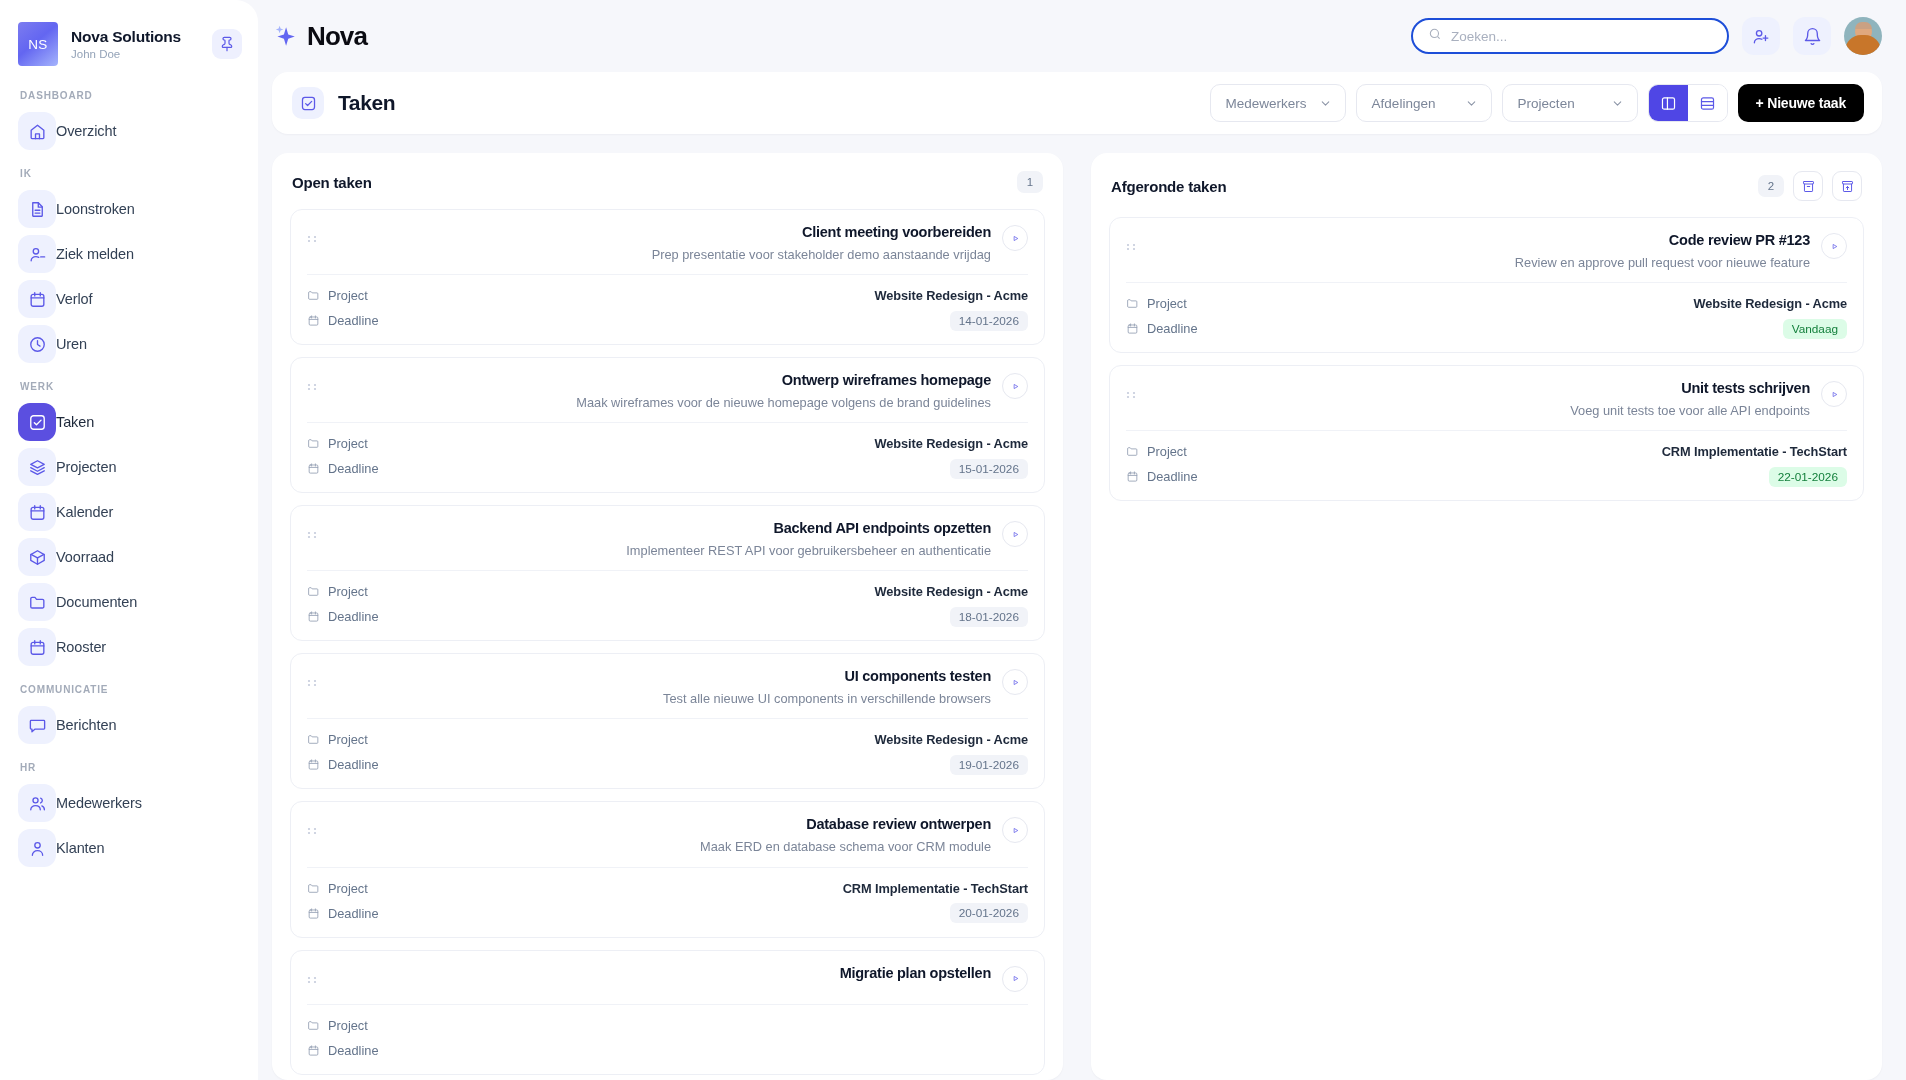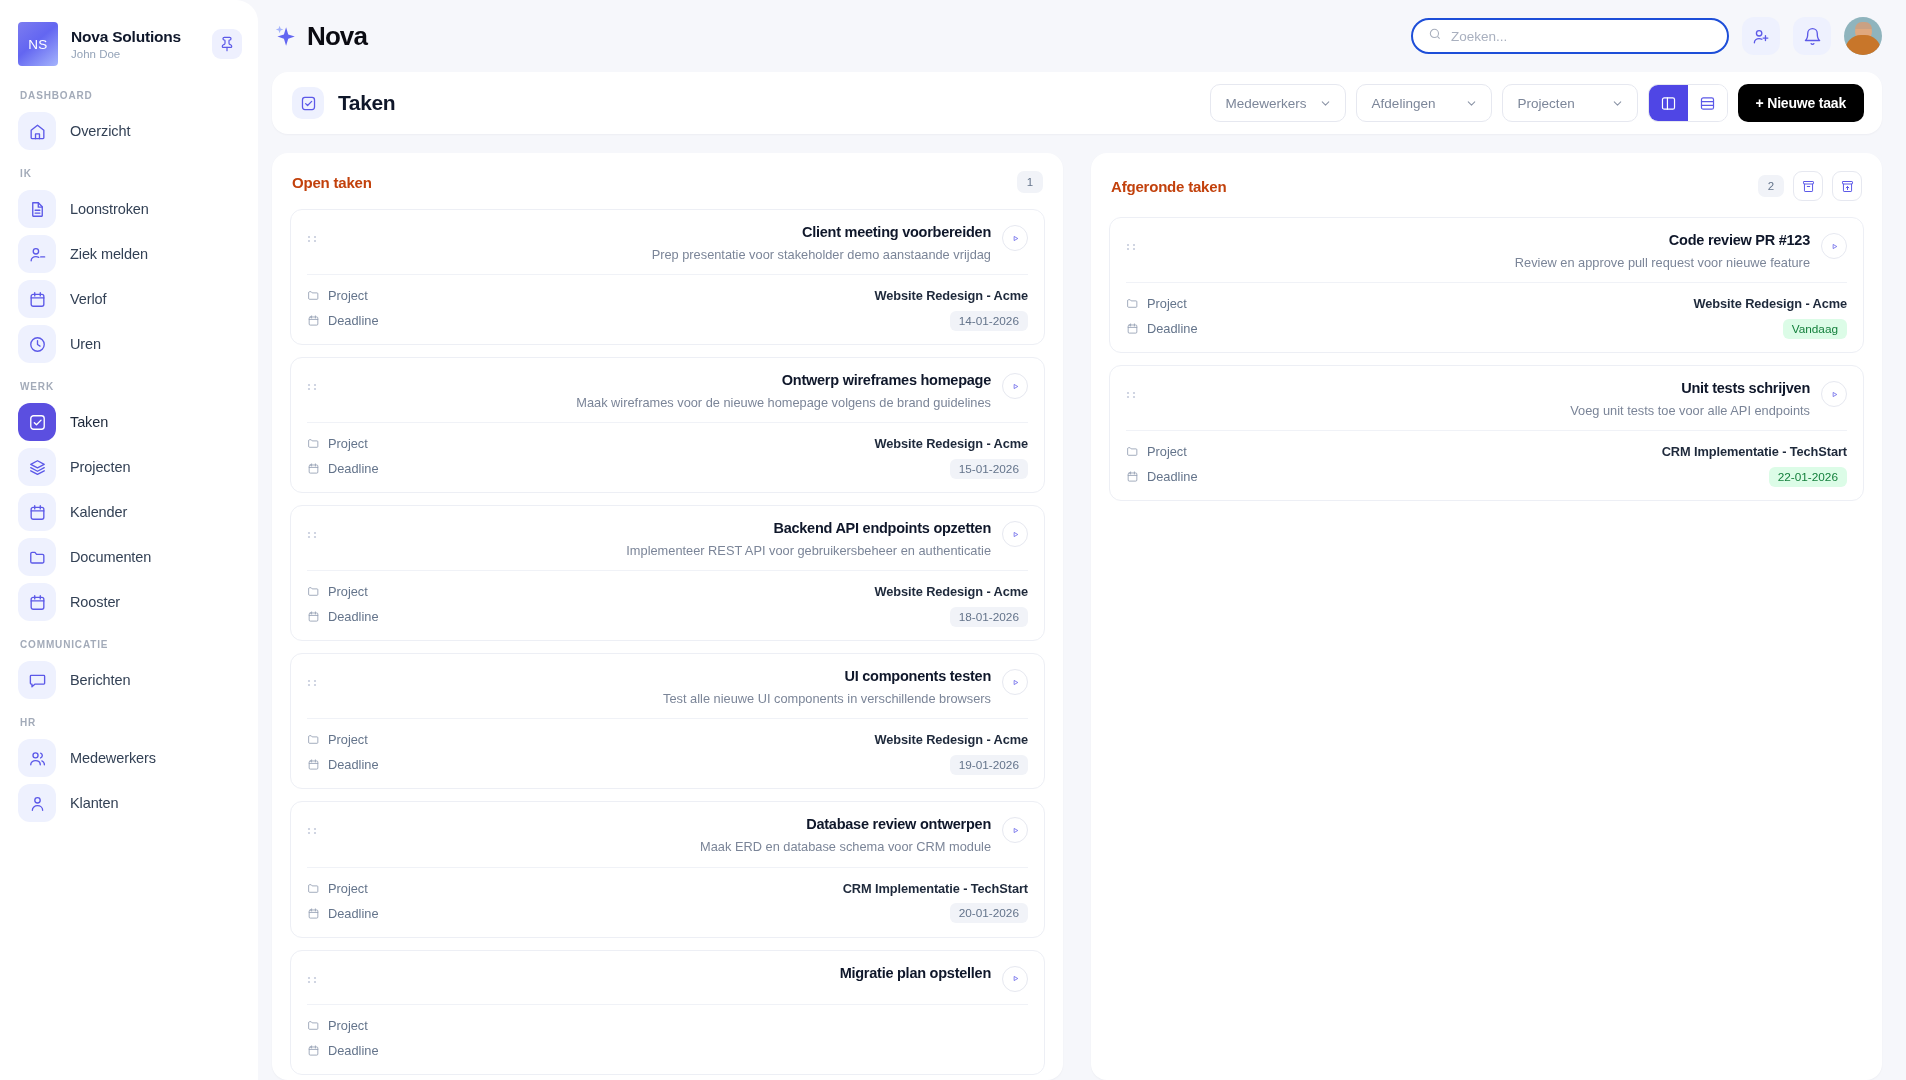--- a/index.html
+++ b/index.html
@@ -41,21 +41,21 @@
   .brand-user { font-size: 11.5px; color: #94a3b8; margin-top: 2px; }
   .pin-btn {
     width: 30px; height: 30px; border-radius: 9px; flex: 0 0 30px;
     background: #eef0fe; display: flex; align-items: center; justify-content: center;
     border: none; cursor: pointer;
   }
   .nav-section { font-size: 10px; font-weight: 600; letter-spacing: .85px;
     color: #a3abb9; text-transform: uppercase; padding: 14px 0 7px 20px; }
   .nav-section.first { padding-top: 10px; }
   .nav-item {
-    display: flex; align-items: center; gap: 14px;
+    display: flex; align-items: center; 
     padding: 4px 14px 4px 18px; margin: 1px 0;
     cursor: pointer; height: 44px;
   }
   .nav-ico {
     width: 38px; height: 38px; border-radius: 12px; flex: 0 0 38px;
     background: #eef1fe; display: flex; align-items: center; justify-content: center;
   }
   .nav-item.active .nav-ico { background: #5b4fe0; }
   .nav-ico svg { width: 19px; height: 19px; stroke: #5c59e8; fill: none;
     stroke-width: 1.7; stroke-linecap: round; stroke-linejoin: round; }
@@ -139,21 +139,21 @@
     background: #000000; color: #fff; font-family: inherit;
     font-size: 14px; font-weight: 600; padding: 0 18px; letter-spacing: -.2px;
   }
 
   
   .columns { display: flex; gap: 28px; margin-top: 19px; height: calc(100% - 81px); }
   .col { flex: 1 1 50%; background: #fff; border-radius: 16px;
     padding: 18px 18px 0 18px; overflow: hidden; min-width: 0;
     box-shadow: 0 1px 2px rgba(16,24,40,.04); }
   .col-head { display: flex; align-items: center; padding: 0 2px 16px 2px; }
-  .col-title { font-size: 15px; font-weight: 700; color: #c2410c; letter-spacing: -.2px; }
+  .col-title { font-size: 15px; font-weight: 700; color: #0f172a; letter-spacing: -.2px; }
   .col-head-right { margin-left: auto; display: flex; align-items: center; gap: 9px; }
   .count-badge {
     min-width: 26px; height: 22px; border-radius: 7px; background: #f1f3f8;
     color: #64748b; font-size: 11.5px; display: flex; align-items: center;
     justify-content: center; padding: 0 7px;
   }
   .round-btn {
     width: 30px; height: 30px; border-radius: 9px; border: 1px solid #e6e8f0;
     background: #fff; cursor: pointer; display: flex; align-items: center; justify-content: center;
   }
@@ -280,20 +280,30 @@
         </div>
         <div class="nav-item">
           <span class="nav-ico">
             <svg viewBox="0 0 24 24" class="">
               <rect x="4" y="5.5" width="16" height="15" rx="2.5"></rect>
               <path d="M4 10h16"></path>
               <path d="M8.5 3.5v4M15.5 3.5v4"></path>
             </svg>
           </span>
           <span class="nav-label">Kalender</span>
+        </div>
+        <div class="nav-item">
+          <span class="nav-ico">
+            <svg viewBox="0 0 24 24" class="">
+              <path d="M20.5 8.3v7.4L12 20.5 3.5 15.7V8.3L12 3.5z"></path>
+              <path d="M3.8 8.1 12 12.5l8.2-4.4"></path>
+              <path d="M12 12.5v8"></path>
+            </svg>
+          </span>
+          <span class="nav-label">Voorraad</span>
         </div>
         <div class="nav-item">
           <span class="nav-ico">
             <svg viewBox="0 0 24 24" class="">
               <path d="M3.5 7.2a1.7 1.7 0 0 1 1.7-1.7h3.6l2 2.5h7.5a1.7 1.7 0 0 1 1.7 1.7v7.6a1.7 1.7 0 0 1-1.7 1.7H5.2a1.7 1.7 0 0 1-1.7-1.7z"></path>
             </svg>
           </span>
           <span class="nav-label">Documenten</span>
         </div>
         <div class="nav-item">

